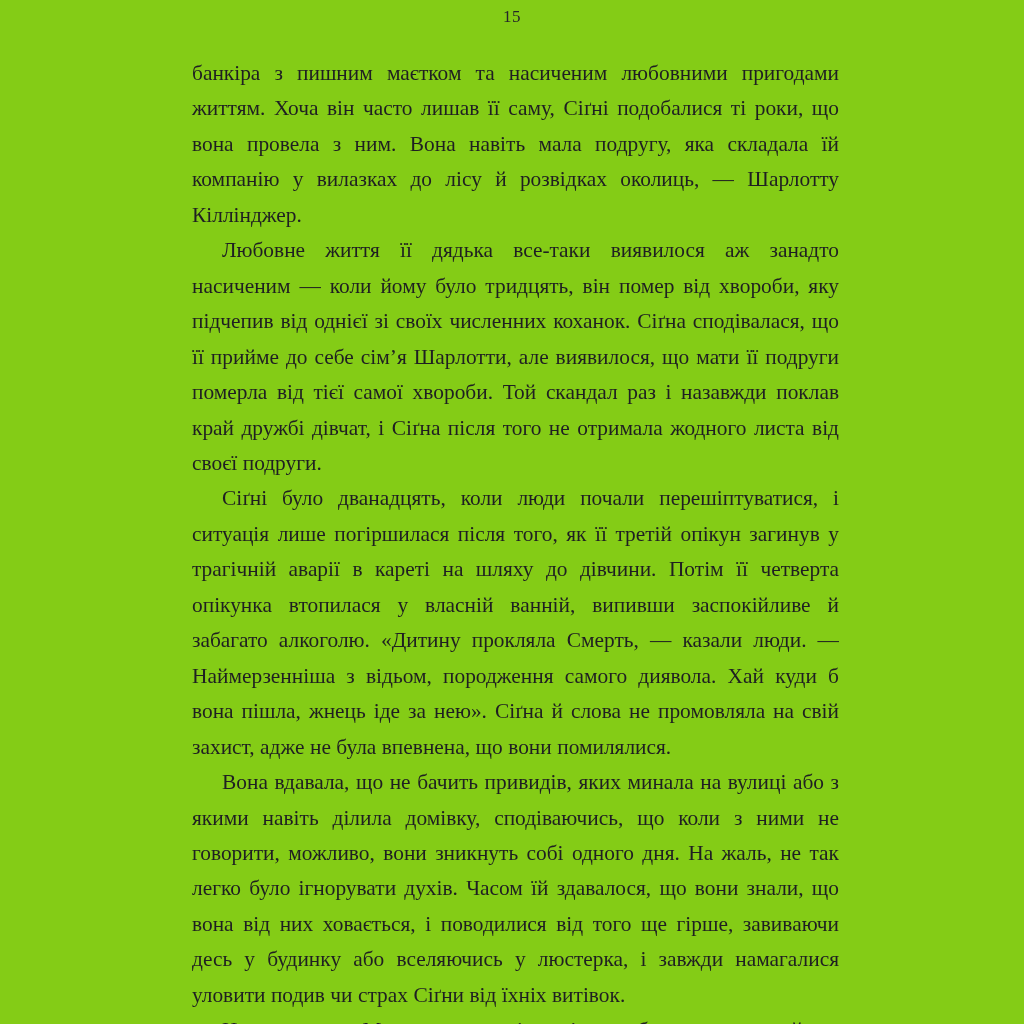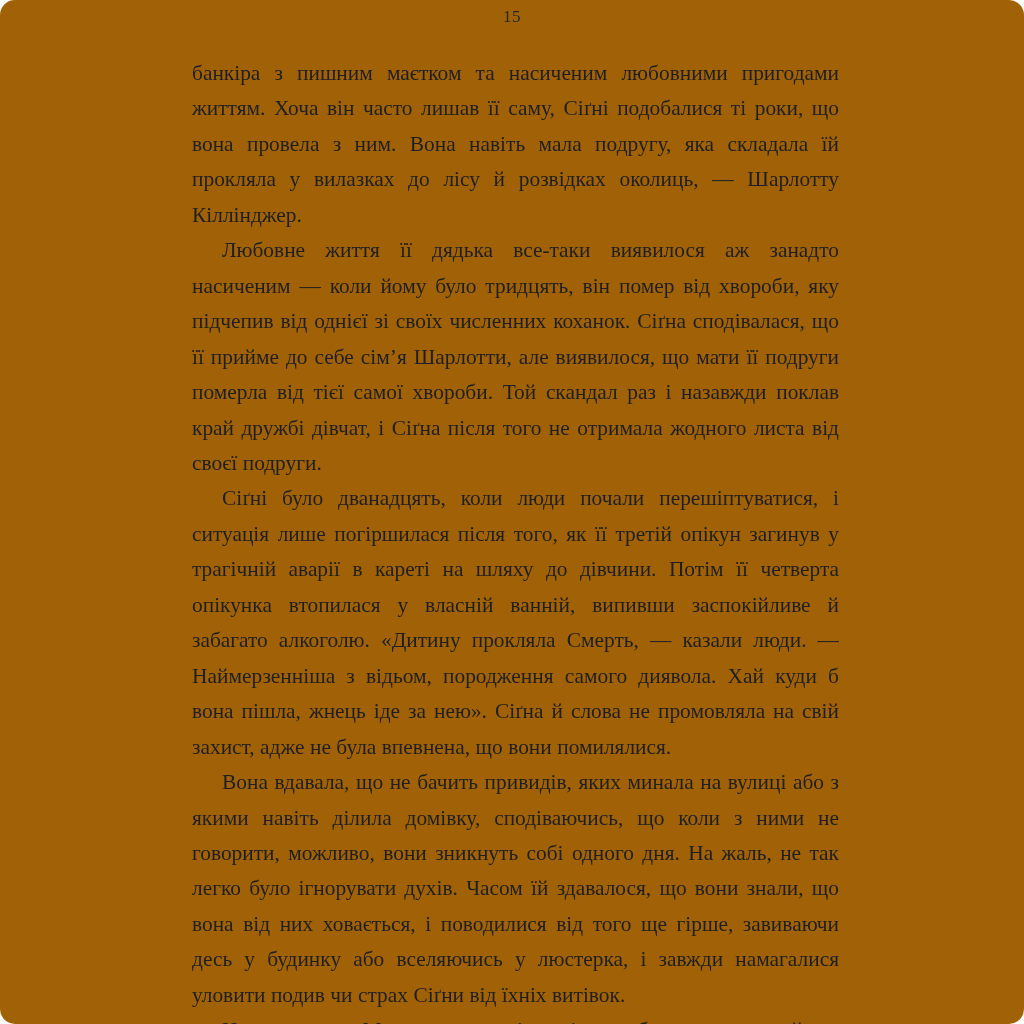--- a/index.html
+++ b/index.html
@@ -14,22 +14,21 @@
     position: relative;
     overflow: hidden;
     font-family: "Liberation Serif", "DejaVu Serif", serif;
     color: #1f1f22;
     -webkit-font-smoothing: antialiased;
   }
 
   .page {
     position: absolute;
     inset: 0;
-    background: #a16207;
-    border-radius: 15px;
+    background: #84cc16;
   }
 
   
   .folio {
     position: absolute;
     top: 6px;
     left: 0;
     right: 0;
     text-align: center;
     font-size: 17px;
@@ -73,21 +72,21 @@
 </style>
 </head>
 <body style="background: rgb(255, 255, 255); color: rgb(31, 31, 34);">
 
 <div class="page">
 
   <div class="folio">15</div>
 
   <div class="textblock">
 
-    <p class="para cont">банкіра з пишним маєтком та насиченим любовними пригодами життям. Хоча він часто лишав її саму, Сіґні подобалися ті роки, що вона провела з ним. Вона навіть мала подругу, яка складала їй прокляла у вилазках до лісу й розвідках околиць, — Шарлотту Кіллінджер.</p>
+    <p class="para cont">банкіра з пишним маєтком та насиченим любовними пригодами життям. Хоча він часто лишав її саму, Сіґні подобалися ті роки, що вона провела з ним. Вона навіть мала подругу, яка складала їй компанію у вилазках до лісу й розвідках околиць, — Шарлотту Кіллінджер.</p>
 
     <p class="para">Любовне життя її дядька все-таки виявилося аж занадто насиченим — коли йому було тридцять, він помер від хвороби, яку підчепив від однієї зі своїх численних коханок. Сіґна сподівалася, що її прийме до себе сім’я Шарлотти, але виявилося, що мати її подруги померла від тієї самої хвороби. Той скандал раз і назавжди поклав край дружбі дівчат, і Сіґна після того не отримала жодного листа від своєї подруги.</p>
 
     <p class="para">Сіґні було дванадцять, коли люди почали перешіптуватися, і ситуація лише погіршилася після того, як її третій опікун загинув у трагічній аварії в кареті на шляху до дівчини. Потім її четверта опікунка втопилася у власній ванній, випивши заспокійливе й забагато алкоголю. «Дитину прокляла Смерть, — казали люди. — Наймерзенніша з відьом, породження самого диявола. Хай куди б вона пішла, жнець іде за нею». Сіґна й слова не промовляла на свій захист, адже не була впевнена, що вони помилялися.</p>
 
     <p class="para">Вона вдавала, що не бачить привидів, яких минала на вулиці або з якими навіть ділила домівку, сподіваючись, що коли з ними не говорити, можливо, вони зникнуть собі одного дня. На жаль, не так легко було ігнорувати духів. Часом їй здавалося, що вони знали, що вона від них ховається, і поводилися від того ще гірше, завиваючи десь у будинку або вселяючись у люстерка, і завжди намагалися уловити подив чи страх Сіґни від їхніх витівок.</p>
 
     <p class="para clipped">На щастя, в Магдиному домі духів не було, хоча це й не полегшувало ситуації Сіґни. Тітка Магда була з тих, хто днями</p>
 
   </div>

